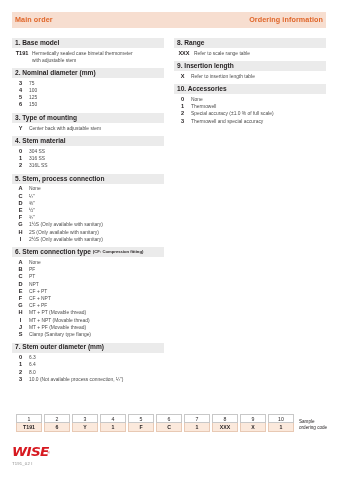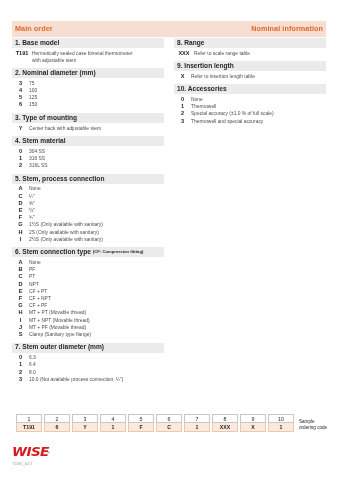--- a/index.html
+++ b/index.html
@@ -22,21 +22,21 @@
     width: 338px;
     height: 480px;
     box-sizing: border-box;
     padding: 0 12px;
   }
 
   
   .titlebar {
     position: absolute;
     left: 12px;
-    top: 21px;
+    top: 12px;
     width: 314px;
     height: 13px;
     background: #f7ded0;
     display: flex;
     align-items: center;
     justify-content: space-between;
     padding: 8px 3px;
     box-sizing: border-box;
   }
   .titlebar .t-left,
@@ -193,21 +193,21 @@
     letter-spacing: 0.2px;
   }
 </style>
 </head>
 <body>
 
 <div class="page">
 
   <div class="titlebar">
     <span class="t-left">Main order</span>
-    <span class="t-right">Nominal information</span>
+    <span class="t-right">Ordering information</span>
   </div>
 
   <div class="col col-left" id="left-col">
       <div class="section">
         <div class="sec-head">
           <span class="sec-title">1. Base model</span>
         </div>
         <div class="rows">
           <div class="row">
             <div class="code wide">T191</div>

